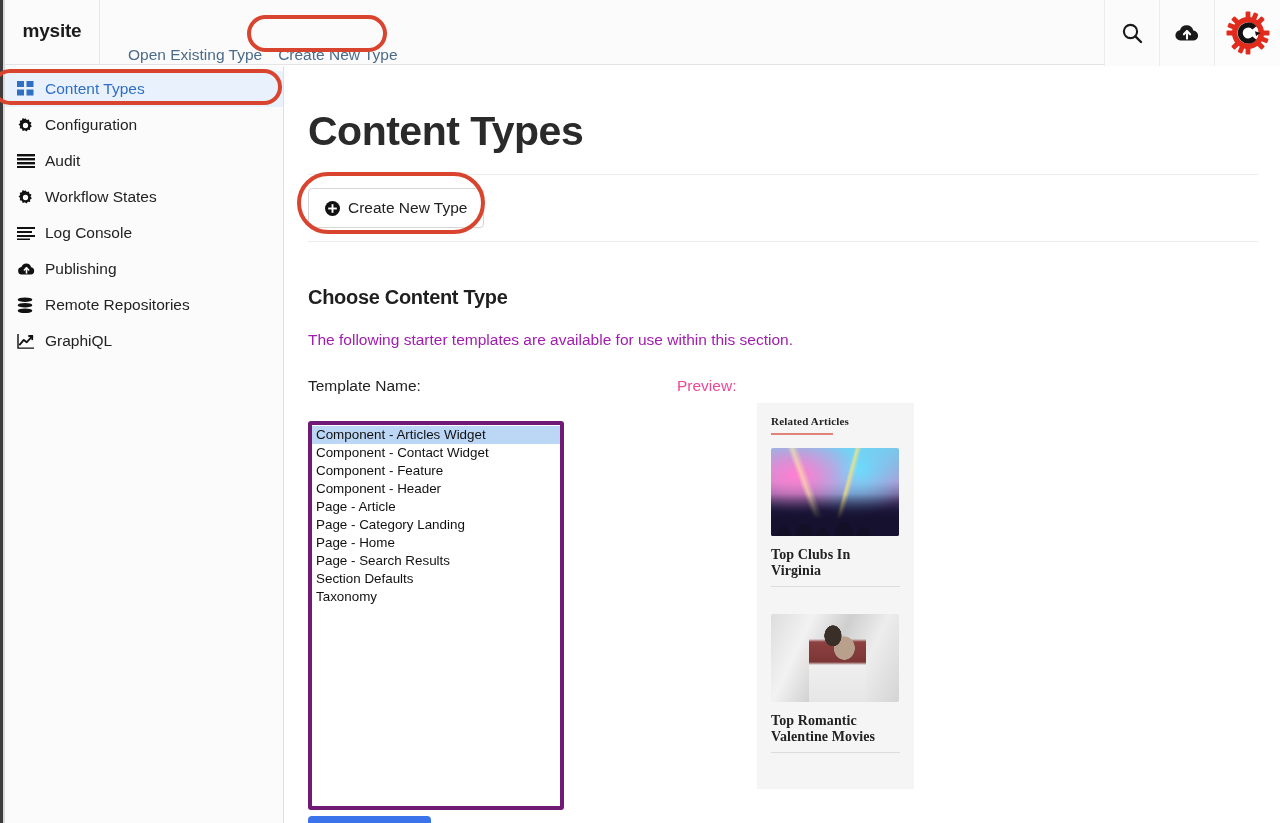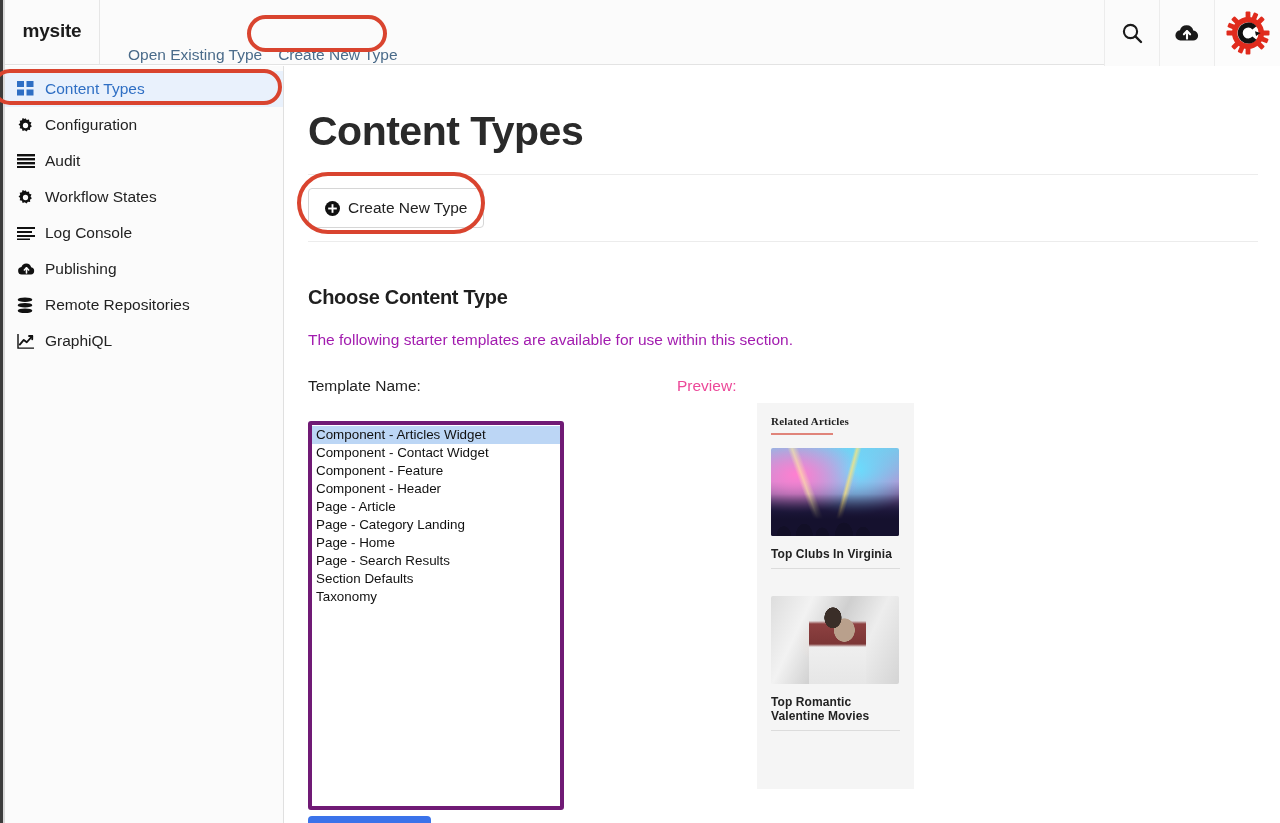--- a/index.html
+++ b/index.html
@@ -187,22 +187,22 @@
   .pv-img.winter::after {
     content: ""; position: absolute; left: 30%; top: 12%;
     width: 44%; height: 88%;
     background:
       radial-gradient(ellipse 14px 17px at 42% 14%, #3a2e28 60%, rgba(58,46,40,0) 63%),
       radial-gradient(ellipse 17px 19px at 62% 30%, #b9a08c 60%, rgba(185,160,140,0) 63%),
       linear-gradient(to bottom, rgba(136,58,58,0) 18%, #8d4040 22%, #7c3636 48%, rgba(124,54,54,0) 52%),
       linear-gradient(to bottom, rgba(245,245,245,0) 45%, #efefef 50%, #e6e6e6 100%);
   }
   .pv-cap {
-    font-family: Liberation Sans, sans-serif;
-    font-size: 12px; font-weight: bold; color: #222;
+    font-family: Liberation Serif, serif;
+    font-size: 14px; font-weight: bold; color: #222;
     margin-top: 11px; padding-bottom: 7px;
     border-bottom: 1px solid #dcdcdc;
     letter-spacing: 0.1px;
   }
   .pv-gap { height: 14px; }
 
   .open-btn {
     position: absolute; left: 23px; top: 750px;
     height: 40px; padding: 0 22px;
     background: #3b73ea; border: none; border-radius: 4px;

